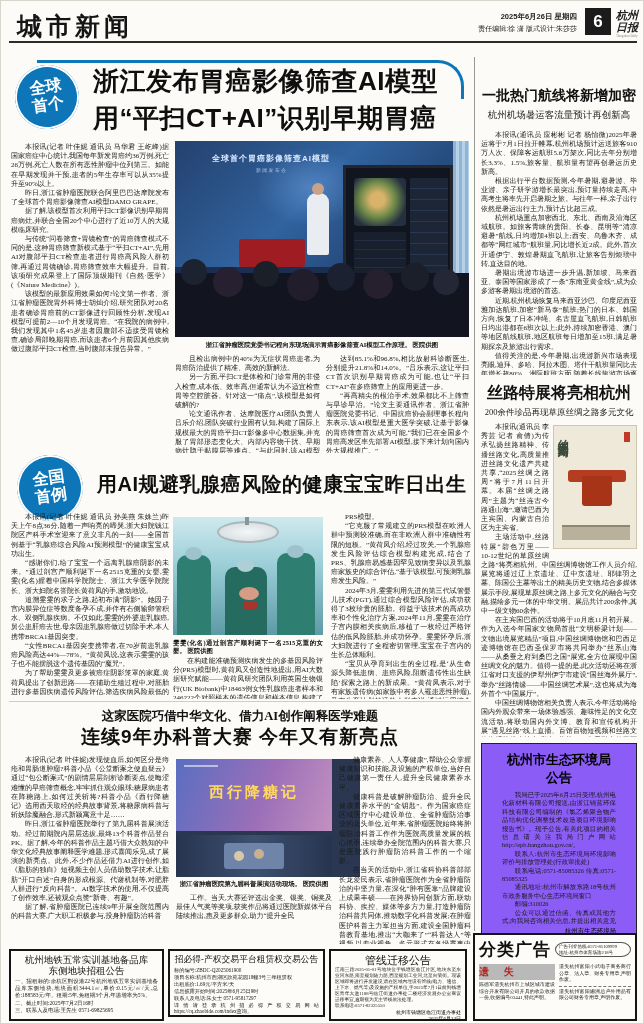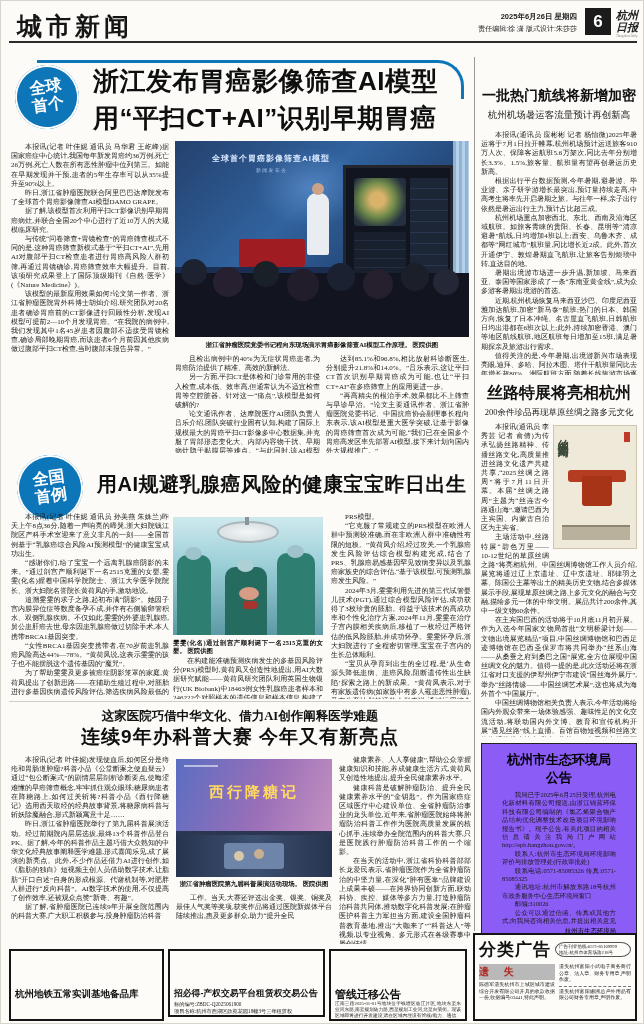--- a/index.html
+++ b/index.html
@@ -10,21 +10,21 @@
   .tcol{font-size:7px;line-height:9.2px;text-align:justify;overflow:hidden;color:#1a1a1a;}
   .tcol p{margin:0;text-indent:2em;}
   .cap{font-size:6.4px;font-weight:bold;color:#111;line-height:8px;}
   .badge{border-radius:50%;background:#0d76b9;color:#fff;text-align:center;font-weight:900;transform:rotate(-8deg);font-family:"Liberation Sans",sans-serif;box-shadow:0 0 0 2px #fff inset;}
   .badge div{line-height:1.1;}
   .headline{font-weight:900;color:#0f0f0f;font-family:"Liberation Sans",sans-serif;letter-spacing:0.5px;white-space:nowrap;}
   .sb-title{font-weight:900;text-align:center;color:#111;font-family:"Liberation Sans",sans-serif;}
   .sb-sub{text-align:center;color:#222;}
   .adbox{border:2px solid #151515;box-sizing:border-box;background:#fdfcf9;padding:3px 4px;overflow:hidden;}
   .adbox p{margin:0;}
-  .ad-t{font-weight:700;font-family:"Liberation Sans",sans-serif;color:#111;margin-top:34px;}
+  .ad-t{font-weight:400;text-align:center;font-family:"Liberation Sans",sans-serif;color:#111;}
   .ad-body{font-size:5.5px;line-height:7.2px;text-align:justify;color:#222;}
   .head{position:absolute;border-radius:50%;}
   .vline{background:#9a9a94;}
   .notice-box{border:1.5px solid #222;box-sizing:border-box;background:#8b5cf6;padding:5px 20px;overflow:hidden;}
   .notice-box p{margin:0;text-indent:2em;}
 </style>
 </head>
 <body>
 
 <div id="page">
@@ -140,37 +140,37 @@
   <div class="abs" style="left:8px;top:700px;width:462px;height:244px;border-top:1px solid #cfcdc5;">
     <div class="abs" style="left:0;top:6px;width:462px;text-align:center;font-size:12.5px;font-weight:600;color:#111;">这家医院巧借中华文化、借力AI创作阐释医学难题</div>
     <div class="abs headline" style="left:0;top:22px;width:462px;text-align:center;font-size:19px;letter-spacing:1px;">连续9年办科普大赛 今年又有新亮点</div>
 
     <div class="abs tcol" style="left:2px;top:54px;width:158px;height:188px;">
         <p>本报讯(记者 叶佳妮)发现便血后,如何区分是痔疮和胃肠道肿瘤?科普小品《公堂断案之便血疑云》通过“包公断案式”的剧情层层剖析诊断要点,使晦涩难懂的早癌筛查概念,牢牢抓住观众眼球;糖尿病患者在降糖路上,如何过关斩将?科普小品《西行降糖记》选用西天取经的经典故事背景,将糖尿病科普与斩妖除魔融合,形式新颖寓意十足……</p>
         <p>昨日,浙江省肿瘤医院举行了第九届科普展演活动。经过前期院内层层选拔,最终13个科普作品登台PK。据了解,今年的科普作品主题巧借大众熟知的中华文化经典故事阐释医学难题,形式喜闻乐见,成了展演的新亮点。此外,不少作品还借力AI进行创作,如《脂肪的独白》短视频主创人员借助数字技术,让脂肪“开口自述”自身的形成根源、代谢机制等,对肥胖人群进行“反向科普”。AI数字技术的使用,不仅提高了创作效率,还被观众点赞“新奇、有趣”。</p>
         <p>据了解,省肿瘤医院已连续9年开展全院范围内的科普大赛,广大职工积极参与,投身肿瘤防治科普</p>
       </div>
 
-    <div class="abs" style="left:167px;top:57px;width:156px;height:118px;overflow:hidden;background:#2b3750;">
+    <div class="abs" style="left:167px;top:57px;width:156px;height:118px;overflow:hidden;background:#2b3750;padding-left:28px;">
       <div class="abs" style="left:0;top:0;width:156px;height:72px;background:linear-gradient(110deg,#5a6ec2 0%,#9a6fb8 55%,#c390c0 100%);">
         <div class="abs" style="left:8px;top:6px;width:34px;height:2px;background:rgba(255,255,255,0.55);"></div>
         <div class="abs" style="left:0;top:24px;width:156px;text-align:center;font-size:15px;font-weight:900;color:#ffd95e;letter-spacing:3px;font-family:'Liberation Sans',sans-serif;">西行降糖记</div>
       </div>
       <div class="abs" style="left:0;top:76px;width:156px;height:42px;background:linear-gradient(90deg,#27344f,#3c5070 50%,#27344f);"></div>
       <div class="abs" style="left:48px;top:84px;width:60px;height:26px;background:#6e84a8;border-radius:3px;"></div>
       <span class="head" style="left:58px;top:92px;width:10px;height:10px;background:#d8c8a8;"></span>
       <span class="head" style="left:78px;top:90px;width:10px;height:10px;background:#c8b090;"></span>
     </div>
     <div class="abs cap" style="left:167px;top:178px;width:156px;text-align:center;">浙江省肿瘤医院第九届科普展演活动现场。 医院供图</div>
 
     <div class="abs tcol" style="left:167px;top:192px;width:156px;height:50px;">
         <p>工作。当天,大赛还评选出金奖、银奖、铜奖及最佳人气奖等奖项,获奖作品将通过医院新媒体平台陆续推出,惠及更多群众,助力“提升全民</p>
       </div>
     <div class="abs tcol" style="left:330px;top:54px;width:132px;height:188px;">
-        <p>健康素养、人人享健康”,帮助公众掌握健康知识和技能,养成健康生活方式,黄荷凤又创造性地提出,提升全民健康素养水平。</p>
+        <p>健康素养、人人享健康”,帮助公众掌握健康知识和技能,及设施的产权单位,当好自己健康第一责任人,提升全民健康素养水平。</p>
         <p>健康科普是破解肿瘤防治、提升全民健康素养水平的“金钥匙”。作为国家癌症区域医疗中心建设单位、全省肿瘤防治事业的龙头单位,近年来,省肿瘤医院始终将肿瘤防治科普工作作为医院高质量发展的核心抓手,连续举办全院范围内的科普大赛,只是医院践行肿瘤防治科普工作的一个缩影。</p>
         <p>在当天的活动中,浙江省科协科普部部长龙爱民表示,省肿瘤医院作为全省肿瘤防治的中坚力量,在深化“肿有医靠”品牌建设上成果丰硕——在跨界协同创新方面,联动科协、疾控、媒体等多方力量,打造肿瘤防治科普共同体,推动数字化科普发展;在肿瘤医护科普主力军担当方面,建设全国肿瘤科普教育基地,推出“大咖来了”“科普达人”等视频,以专业视角、多元形式在各级赛事中屡创佳绩。</p>
       </div>
   </div>
 
   <div class="abs vline" style="left:473px;top:56px;width:1px;height:874px;"></div>
   <div class="abs" style="left:480px;top:56px;width:156px;height:888px;">
 
     <div class="abs sb-title" style="left:0;top:30px;width:156px;font-size:14px;">一批热门航线将新增加密</div>
     <div class="abs sb-sub" style="left:0;top:52px;width:156px;font-size:9.5px;">杭州机场暑运客流量预计再创新高</div>

